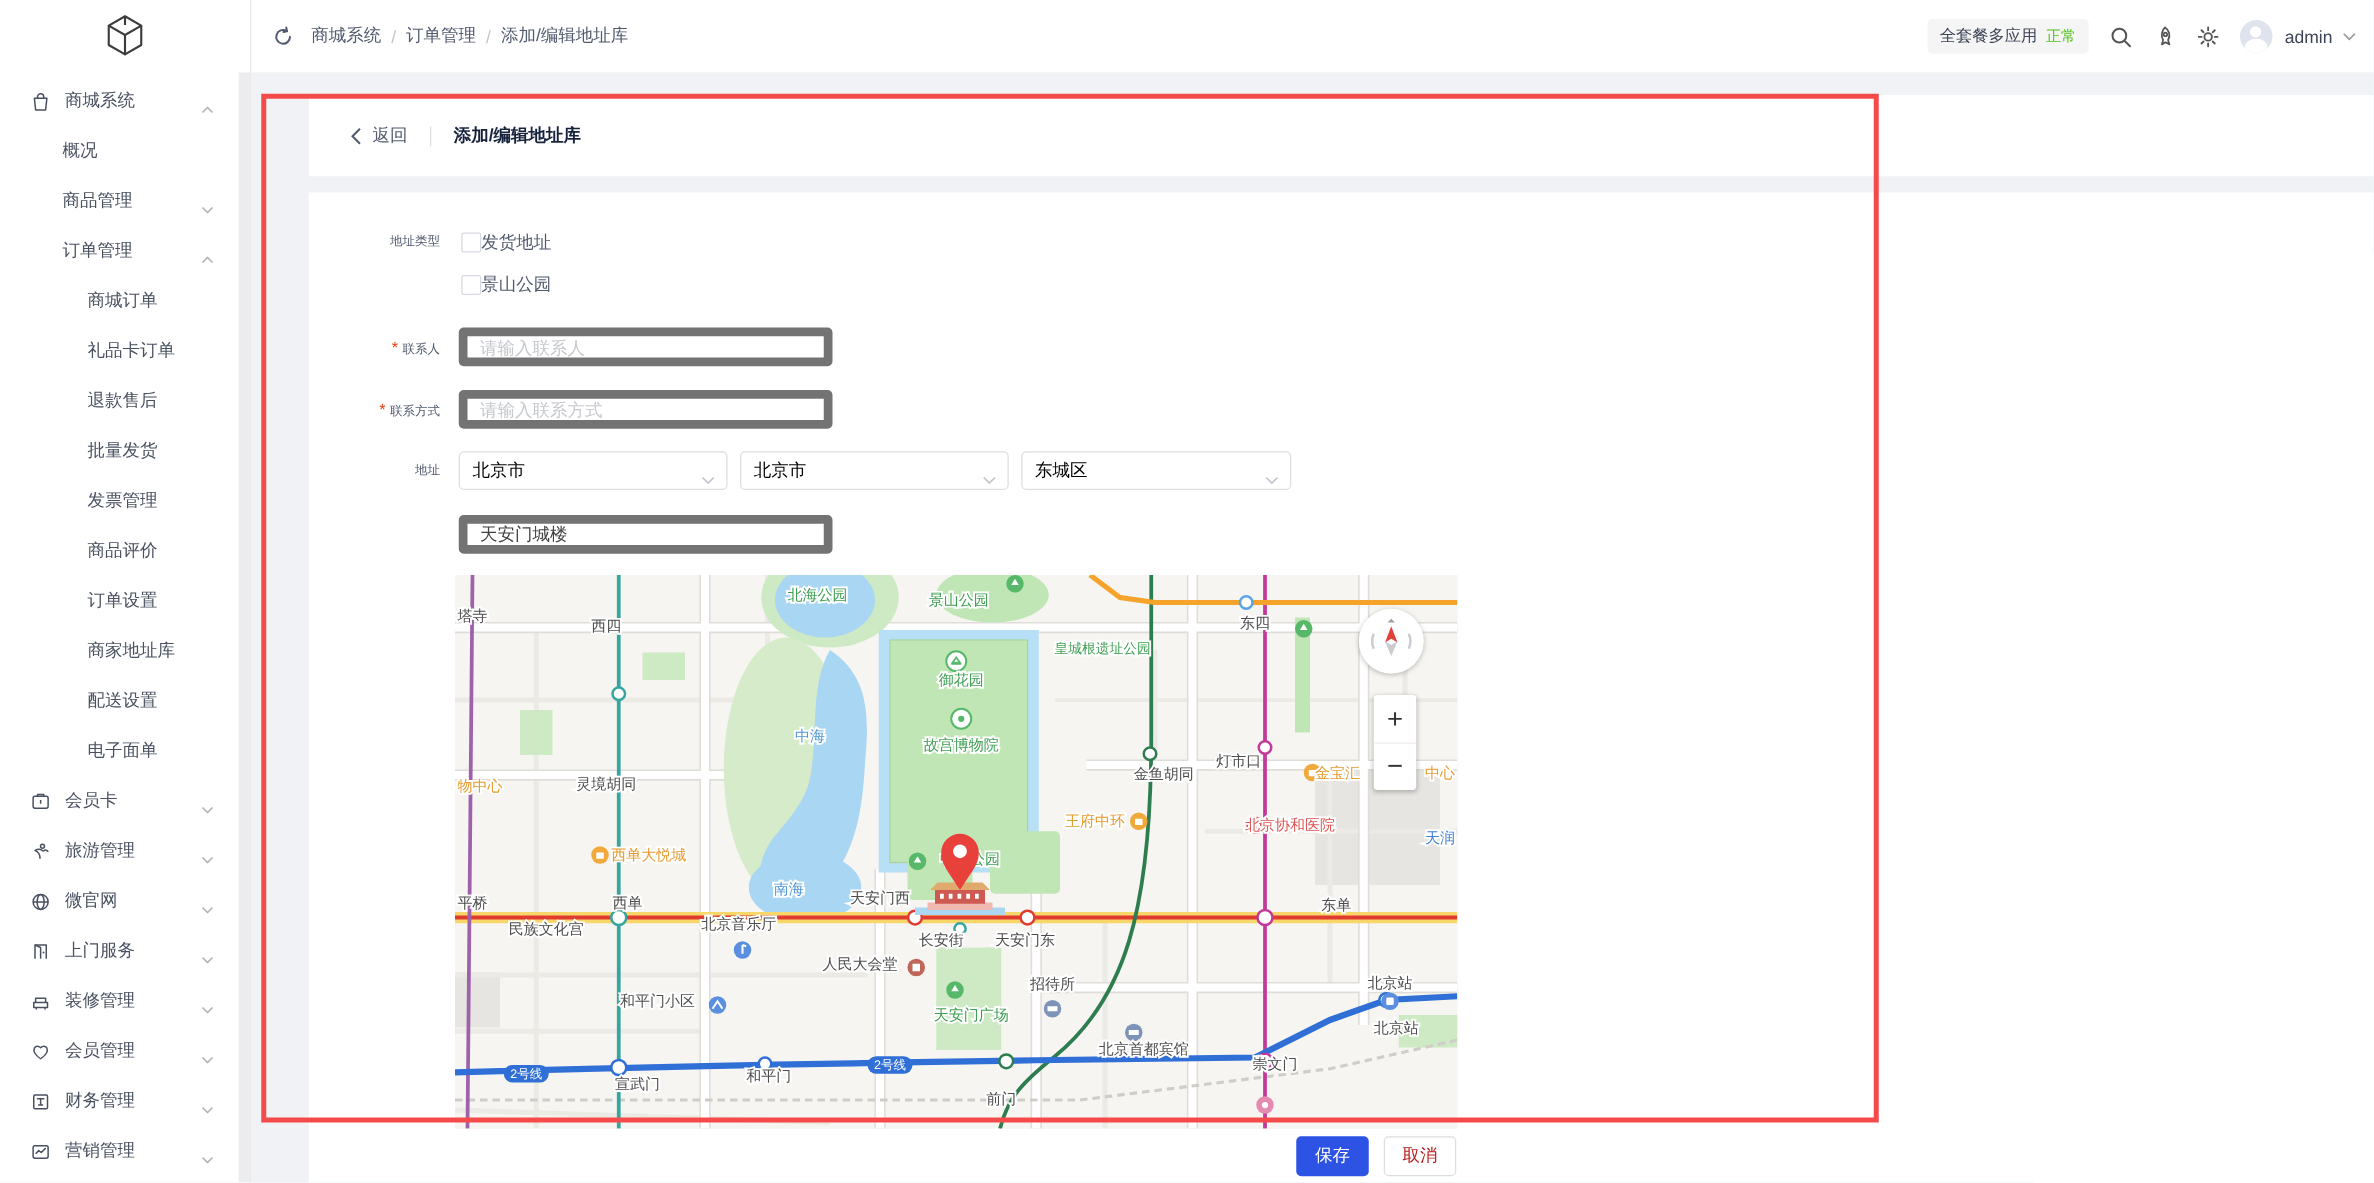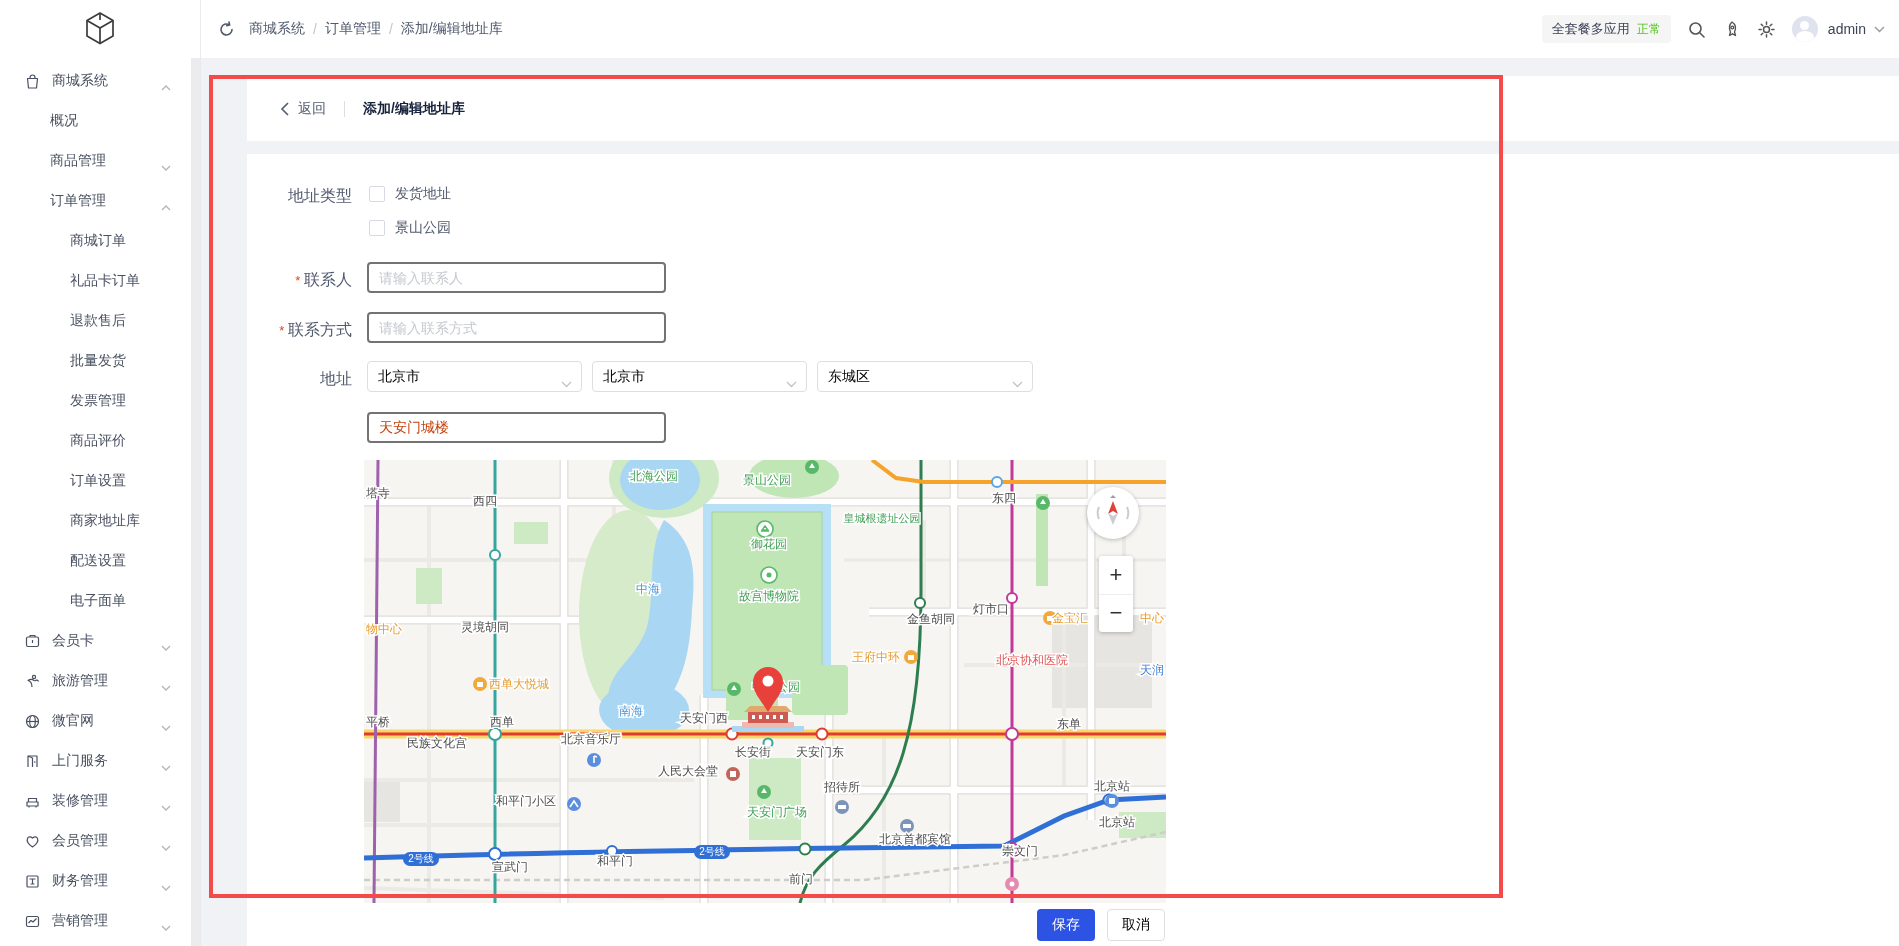--- a/index.html
+++ b/index.html
@@ -36,26 +36,26 @@
   .main{position:absolute;left:203px;top:58px;right:0;bottom:0;background:#f0f2f5;}
   .card{position:absolute;left:16px;right:0;background:#fff;margin-left:28px;}
   .header-card{top:18px;height:65px;}
   .page-head{display:flex;align-items:center;height:65px;}
   .back-group{display:flex;align-items:center;margin-left:33px;cursor:pointer;color:#515a6e;font-size:14px;gap:9px;}
   .head-divider{width:1px;height:16px;background:#dcdee2;margin:0 18px;}
   .page-title{font-size:14px;color:#17233d;font-weight:bold;}
   .form-card{top:96px;bottom:0;}
 
   
-  .form-label{position:absolute;width:100px;left:5px;text-align:right;font-size:16px;color:#515a6e;}
+  .form-label{position:absolute;width:100px;left:5px;text-align:right;font-size:10px;color:#515a6e;}
   .req:before{content:"* ";color:#ed4014;font-size:13px;}
-  .checkbox-row{position:absolute;left:122px;display:flex;align-items:center;gap:10px;cursor:pointer;}
+  .checkbox-row{position:absolute;left:122px;display:flex;align-items:center;cursor:pointer;}
   .checkbox{width:16px;height:16px;border:1px solid #d7dae2;border-radius:2px;background:#fff;box-sizing:border-box;}
   .cb-label{font-size:14px;color:#515a6e;}
-  .text-input{position:absolute;left:120px;width:299px;height:31px;border:2px solid #737373;border-radius:4px;box-sizing:border-box;padding:0 10px;font-size:14px;color:#c2410c;outline:none;font-family:inherit;background:#fff;}
+  .text-input{position:absolute;left:120px;width:299px;height:31px;border:7px solid #737373;border-radius:4px;box-sizing:border-box;padding:0 10px;font-size:14px;color:#404040;outline:none;font-family:inherit;background:#fff;}
   .text-input::placeholder{color:#c5c8ce;}
   .select{position:absolute;height:31px;border:1px solid #dcdee2;border-radius:4px;box-sizing:border-box;background:#fff;display:flex;align-items:center;padding:0 26px 0 10px;font-size:14px;color:#000000;cursor:pointer;}
   .select .sel-chev{position:absolute;right:9px;top:13px;}
 
   
   .map{position:absolute;left:117px;top:306px;width:802px;height:443px;background:#f6f5f2;overflow:hidden;cursor:grab;}
   .ml{font-size:12px;fill:#4d4d4d;paint-order:stroke;stroke:#ffffff;stroke-width:3px;font-family:"Liberation Sans","DejaVu Sans",sans-serif;}
   .ml.park{fill:#3f9e53;}
   .ml.water{fill:#4e97d8;}
   .ml.poi{fill:#e69b2e;}
@@ -64,21 +64,21 @@
   .ml.pill{fill:#ffffff;stroke:none;font-size:10px;}
   .ml.small{font-size:11px;}
   .compass{position:absolute;left:723px;top:27px;width:52px;height:52px;border-radius:50%;background:#fff;box-shadow:0 1px 4px rgba(0,0,0,.25);cursor:pointer;}
   .zoombox{position:absolute;left:735px;top:96px;width:34px;height:76px;background:#fff;border-radius:3px;box-shadow:0 1px 4px rgba(0,0,0,.25);display:flex;flex-direction:column;}
   .zoombtn{flex:1;display:flex;align-items:center;justify-content:center;font-size:22px;color:#333;cursor:pointer;user-select:none;}
   .zoombtn:first-child{border-bottom:1px solid #eee;}
 
   
   .btn{position:absolute;top:755px;width:58px;height:32px;border-radius:4px;font-size:14px;display:flex;align-items:center;justify-content:center;cursor:pointer;box-sizing:border-box;}
   .btn-save{left:790px;background:#2d53e5;color:#fff;}
-  .btn-cancel{left:860px;background:#fff;color:#000000;border:1px solid #dcdee2;}
+  .btn-cancel{left:860px;background:#fff;color:#b91c1c;border:1px solid #dcdee2;}
 
   
   .annotation{position:absolute;left:209px;top:75px;width:1294px;height:823px;border:4px solid #f54a4a;box-sizing:border-box;z-index:40;pointer-events:none;}
 </style>
 </head>
 <body>
 
 <div class="screen">
 
   <aside class="sidebar">

